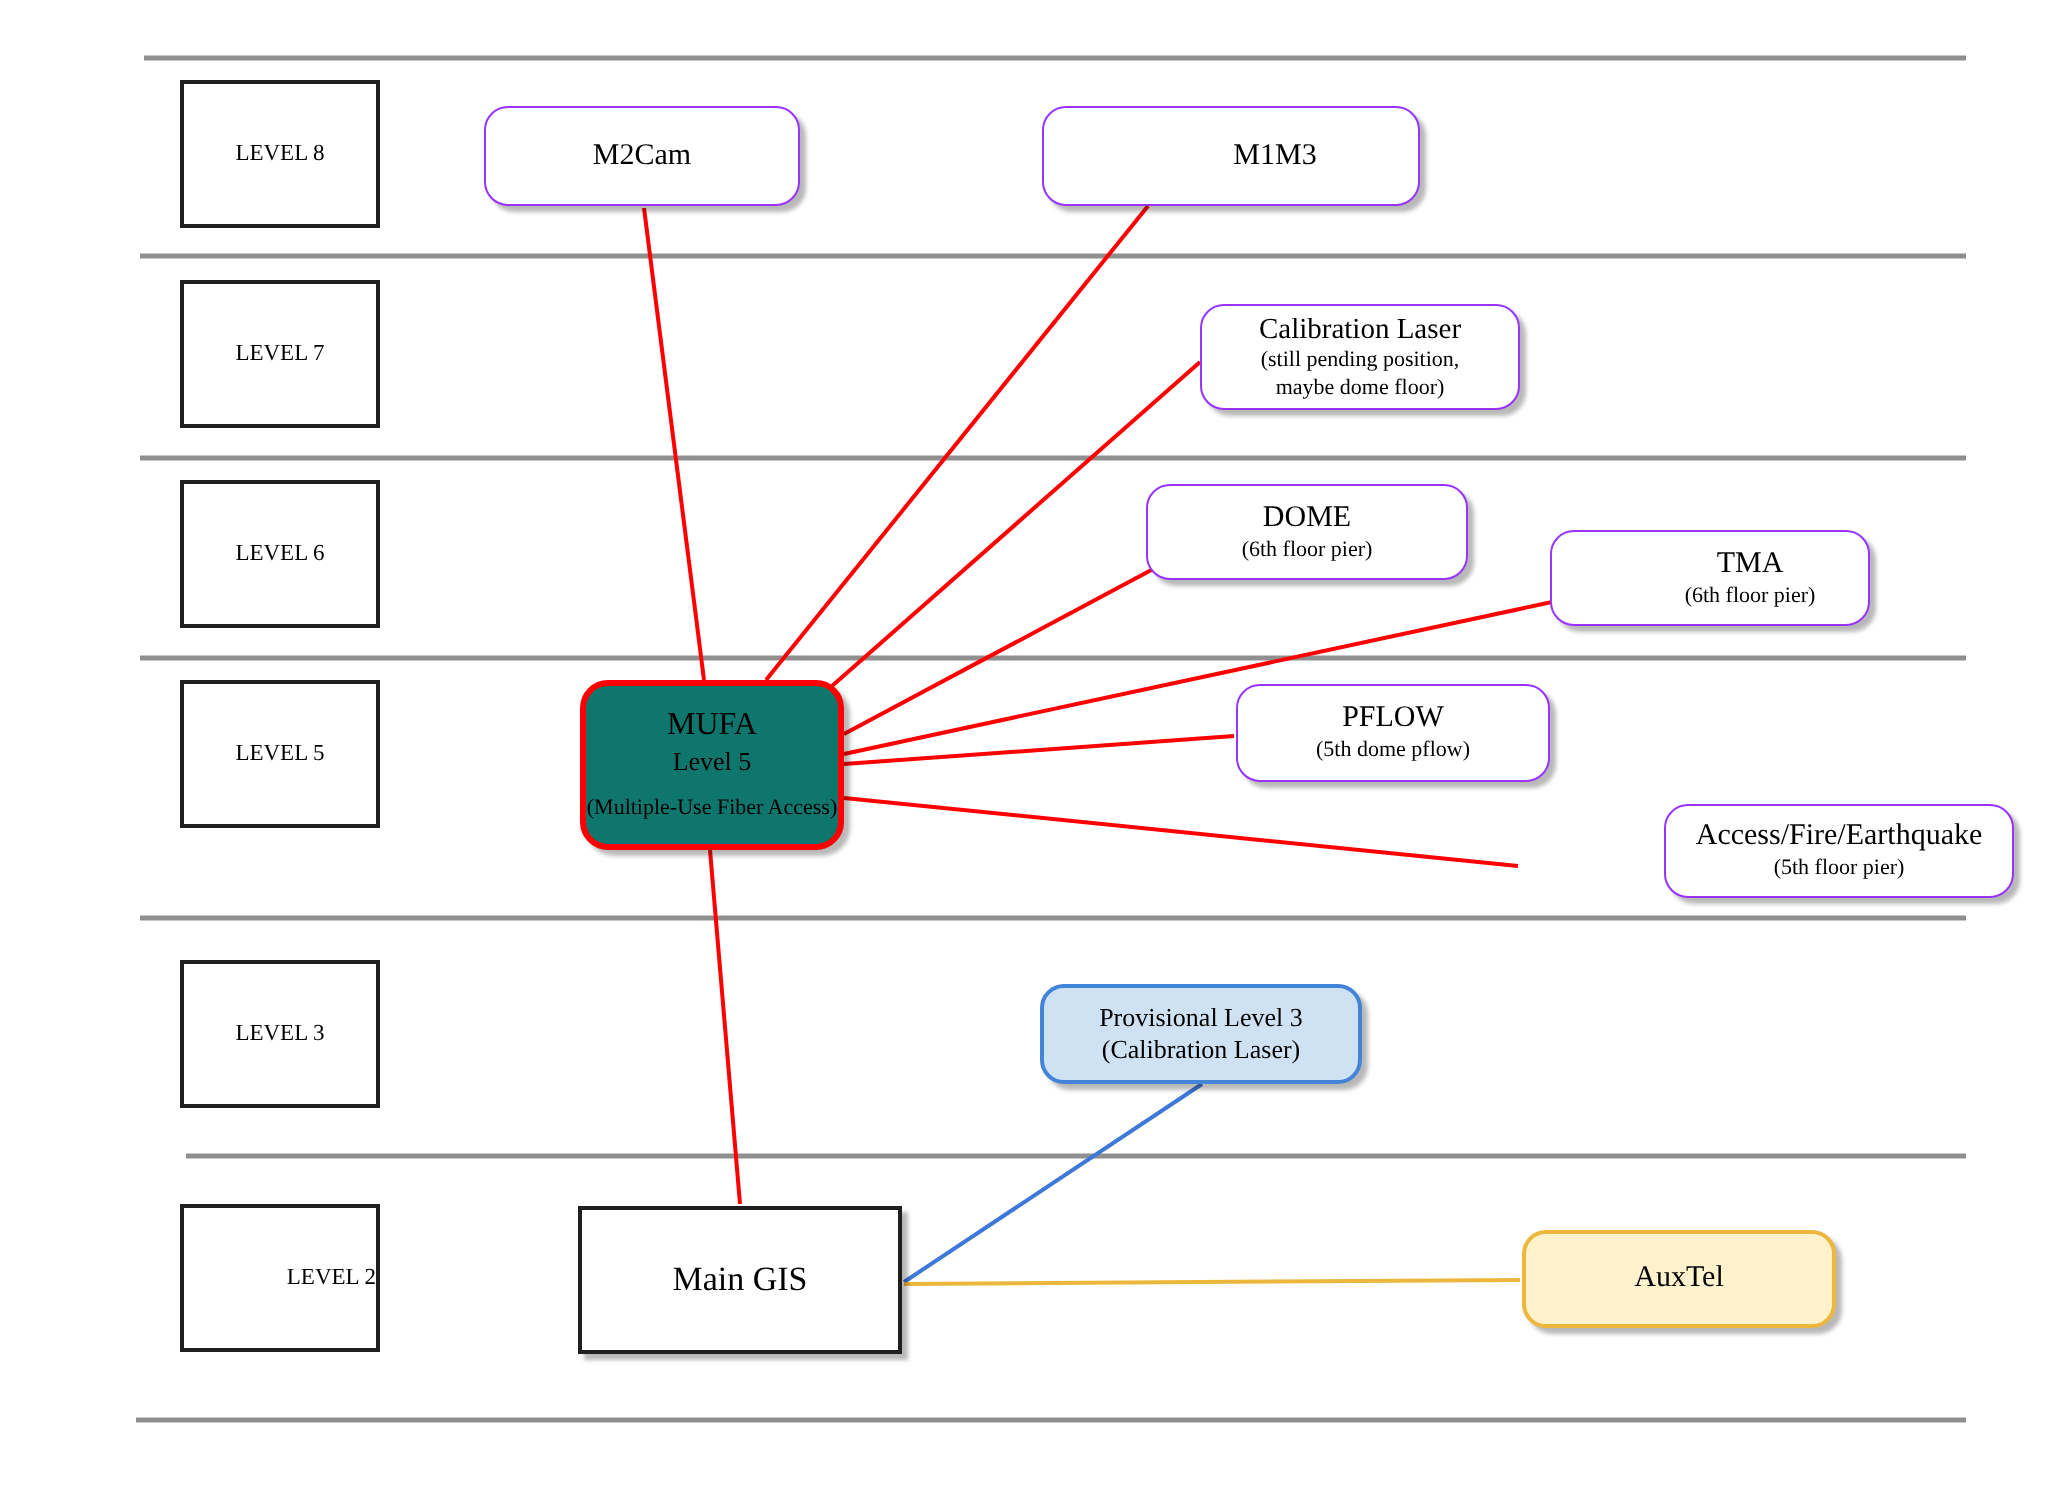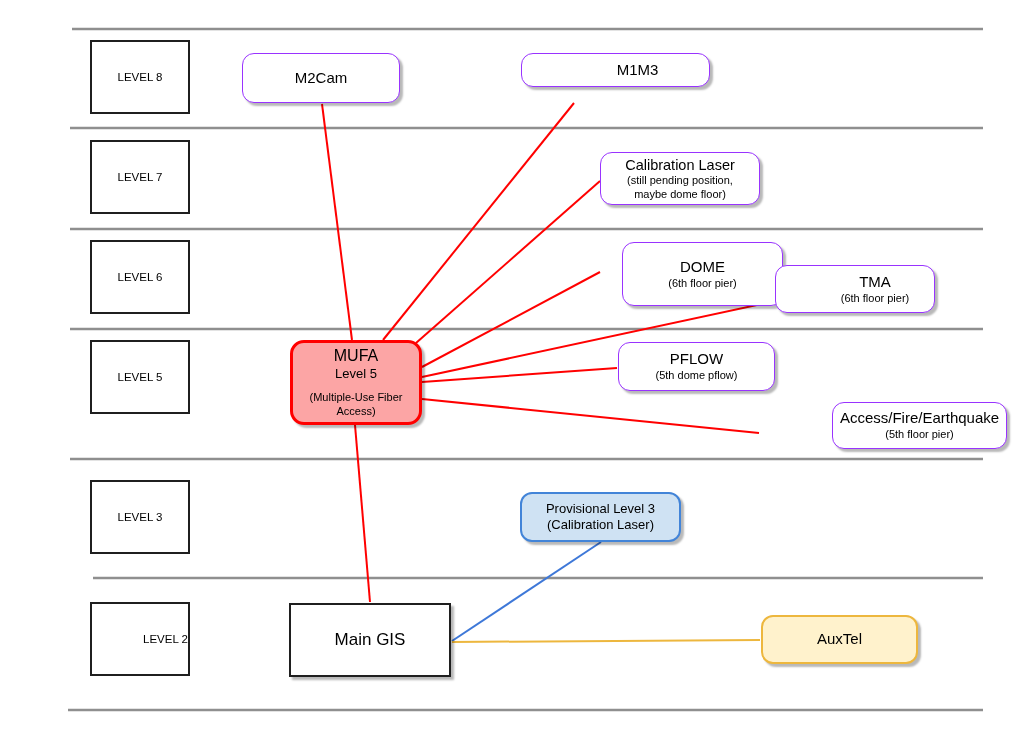--- a/index.html
+++ b/index.html
@@ -1,21 +1,21 @@
 <!DOCTYPE html>
 <html><head>
 <meta charset="utf-8">
 <style>
   html, body { margin: 0; padding: 0; background: #ffffff; }
   #canvas {
     position: relative;
     width: 1036px;
     height: 744px;
     background: #ffffff;
-    font-family: Liberation Sans, sans-serif;
+    font-family: Liberation Serif, serif;
     color: #000000;
     overflow: hidden;
   }
   #connector-layer {
     position: absolute;
     left: 0; top: 0;
     width: 1036px; height: 744px;
   }
   .node {
     position: absolute;
@@ -28,21 +28,21 @@
     background: #ffffff;
     line-height: 1.25;
   }
   .rounded {
     border-radius: 12px;
     box-shadow: 3px 3px 2px rgba(0,0,0,0.28);
     text-align: center;
   }
   .purple { border: 1.6px solid #9933ff; }
   .mufa {
-    background: #fca5a5;
+    background: #0f766e;
     border: 3px solid #ff0000;
     border-radius: 14px;
     box-shadow: 3px 3px 2px rgba(0,0,0,0.28);
     align-items: center;
   }
   .blue-node {
     background: #cfe2f3;
     border: 2px solid #4284d8;
   }
   .yellow-node {
@@ -115,31 +115,31 @@
       <span>LEVEL 3</span>
     </div>
   <div class="level-box" style="top:602px;justify-content:flex-end;">
       <span>LEVEL 2</span>
     </div>
 
   <div class="node rounded purple" style="left:242px;top:53px;width:158px;height:50px;">
     <div class="title">M2Cam</div>
   </div>
 
-  <div class="node rounded purple" style="left:521px;top:53px;width:189px;height:34px;padding-left:44px;">
+  <div class="node rounded purple" style="left:521px;top:53px;width:189px;height:50px;padding-left:44px;">
     <div class="title">M1M3</div>
   </div>
 
   <div class="node rounded purple" style="left:600px;top:152px;width:160px;height:53px;">
     <div class="title" style="font-size:14.5px;">Calibration Laser</div>
     <div class="subtitle">(still pending position,
 maybe dome floor)</div>
   </div>
 
-  <div class="node rounded purple" style="left:622px;top:242px;width:161px;height:64px;">
+  <div class="node rounded purple" style="left:573px;top:242px;width:161px;height:48px;">
     <div class="title">DOME</div>
     <div class="subtitle">(6th floor pier)</div>
   </div>
 
   <div class="node rounded purple" style="left:775px;top:265px;width:160px;height:48px;padding-left:40px;">
     <div class="title">TMA</div>
     <div class="subtitle">(6th floor pier)</div>
   </div>
 
   <div class="node mufa" style="left:290px;top:340px;width:132px;height:85px;">

